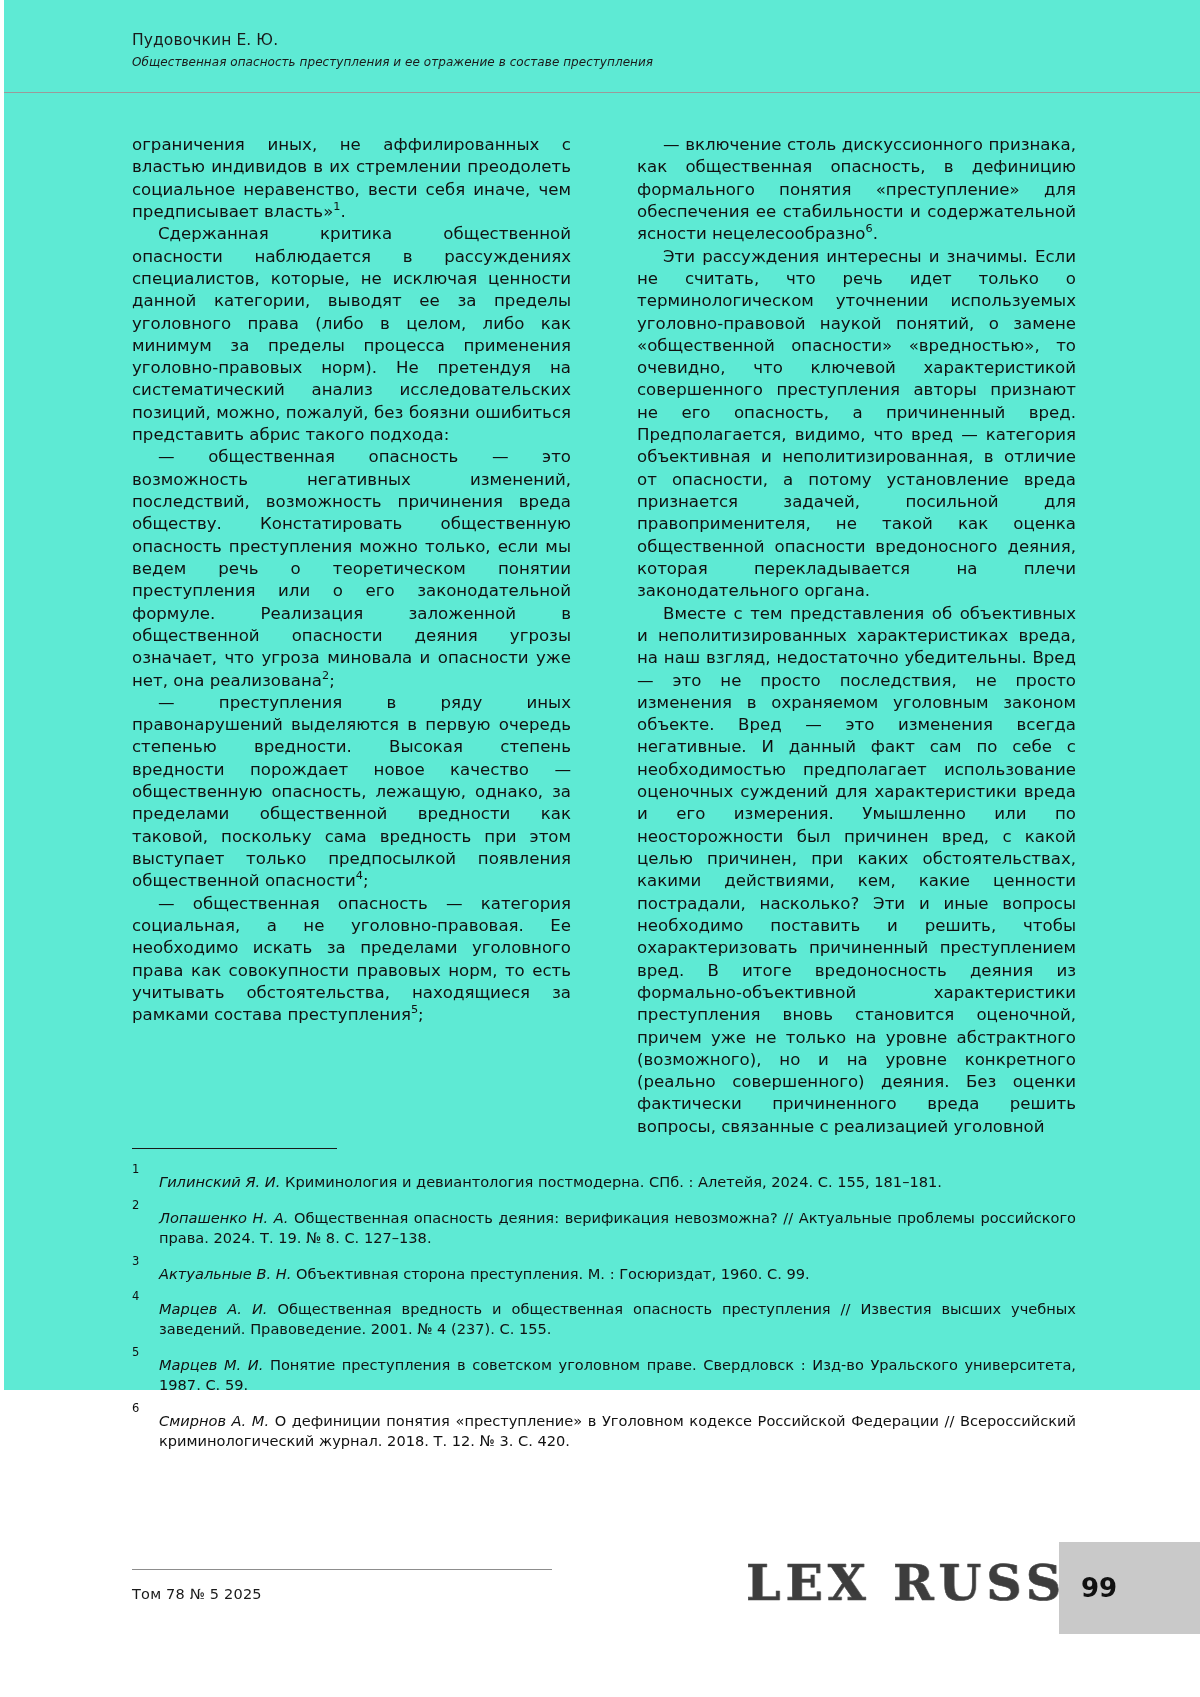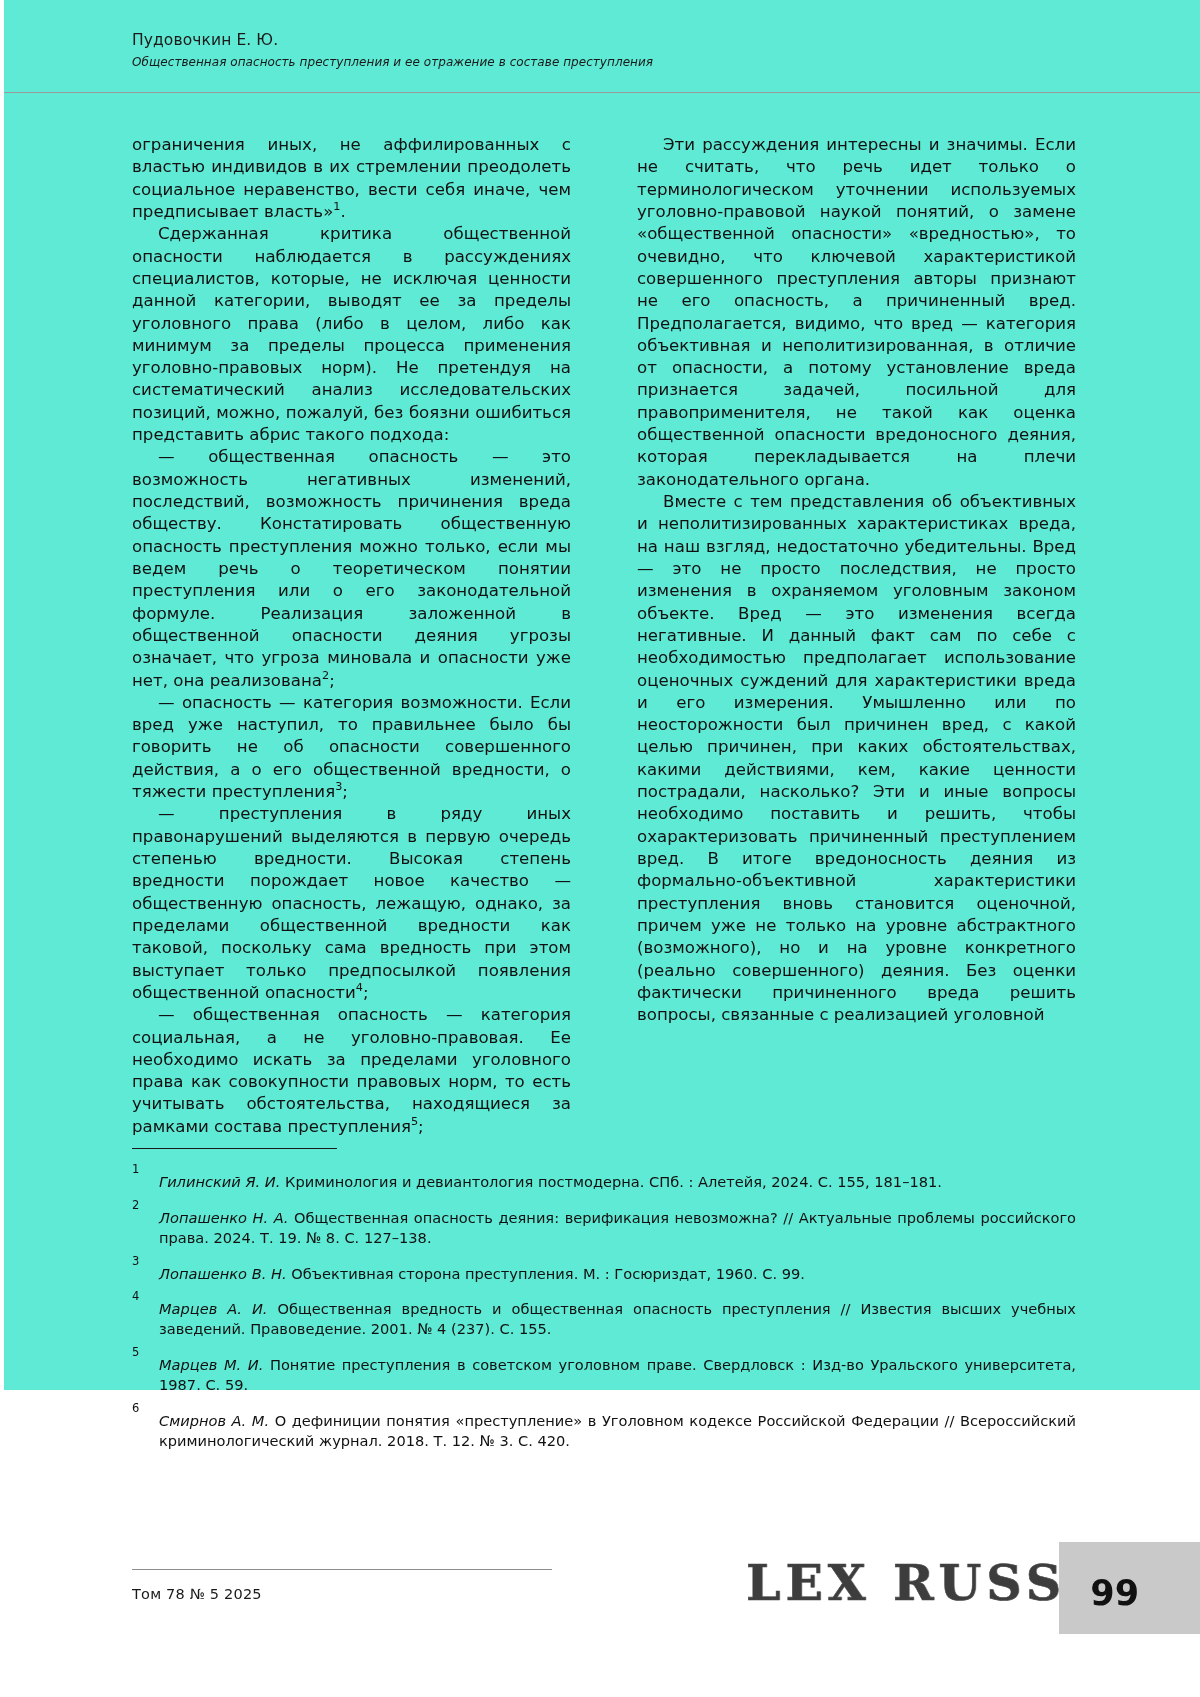--- a/index.html
+++ b/index.html
@@ -158,66 +158,66 @@
     top: 1542px;
     width: 145px;
     height: 92px;
     background: #c9c9c9;
   }
   .pagenum {
     position: absolute;
     left: 1055px;
     top: 1573px;
     width: 80px;
-    text-align: right;
-    font-size: 35px;
+    text-align: center;
+    font-size: 26px;
     font-weight: 700;
     color: #111111;
   }
 </style>
 </head>
 <body>
 
 <div class="page">
 
   <div class="runhead">
     <div class="runhead-author">Пудовочкин Е. Ю.</div>
     <div class="runhead-title">Общественная опасность преступления и ее отражение в составе преступления</div>
   </div>
   <div class="runhead-rule"></div>
 
   <div class="columns">
     <div class="col">
       <p class="body">ограничения иных, не аффилированных с властью индивидов в их стремлении преодолеть социальное неравенство, вести себя иначе, чем предписывает власть»<sup>1</sup>.</p>
       <p class="body indent">Сдержанная критика общественной опасности наблюдается в рассуждениях специалистов, которые, не исключая ценности данной категории, выводят ее за пределы уголовного права (либо в целом, либо как минимум за пределы процесса применения уголовно-правовых норм). Не претендуя на систематический анализ исследовательских позиций, можно, пожалуй, без боязни ошибиться представить абрис такого подхода:</p>
       <p class="body indent">— общественная опасность — это возможность негативных изменений, последствий, возможность причинения вреда обществу. Констатировать общественную опасность преступления можно только, если мы ведем речь о теоретическом понятии преступления или о его законодательной формуле. Реализация заложенной в общественной опасности деяния угрозы означает, что угроза миновала и опасности уже нет, она реализована<sup>2</sup>;</p>
-      <p class="body indent">— опасность — категория возможности. Если вред уже наступил, то правильнее было бы говорить не об опасности совершенного действия, а о его общественной вредности, о тяжести преступления<sup>3</sup>;</p>
       <p class="body indent">— преступления в ряду иных правонарушений выделяются в первую очередь степенью вредности. Высокая степень вредности порождает новое качество — общественную опасность, лежащую, однако, за пределами общественной вредности как таковой, поскольку сама вредность при этом выступает только предпосылкой появления общественной опасности<sup>4</sup>;</p>
       <p class="body indent">— общественная опасность — категория социальная, а не уголовно-правовая. Ее необходимо искать за пределами уголовного права как совокупности правовых норм, то есть учитывать обстоятельства, находящиеся за рамками состава преступления<sup>5</sup>;</p>
     </div>
     <div class="col">
+      <p class="body indent">— включение столь дискуссионного признака, как общественная опасность, в дефиницию формального понятия «преступление» для обеспечения ее стабильности и содержательной ясности нецелесообразно<sup>6</sup>.</p>
       <p class="body indent">Эти рассуждения интересны и значимы. Если не считать, что речь идет только о терминологическом уточнении используемых уголовно-правовой наукой понятий, о замене «общественной опасности» «вредностью», то очевидно, что ключевой характеристикой совершенного преступления авторы признают не его опасность, а причиненный вред. Предполагается, видимо, что вред — категория объективная и неполитизированная, в отличие от опасности, а потому установление вреда признается задачей, посильной для правоприменителя, не такой как оценка общественной опасности вредоносного деяния, которая перекладывается на плечи законодательного органа.</p>
       <p class="body indent">Вместе с тем представления об объективных и неполитизированных характеристиках вреда, на наш взгляд, недостаточно убедительны. Вред — это не просто последствия, не просто изменения в охраняемом уголовным законом объекте. Вред — это изменения всегда негативные. И данный факт сам по себе с необходимостью предполагает использование оценочных суждений для характеристики вреда и его измерения. Умышленно или по неосторожности был причинен вред, с какой целью причинен, при каких обстоятельствах, какими действиями, кем, какие ценности пострадали, насколько? Эти и иные вопросы необходимо поставить и решить, чтобы охарактеризовать причиненный преступлением вред. В итоге вредоносность деяния из формально-объективной характеристики преступления вновь становится оценочной, причем уже не только на уровне абстрактного (возможного), но и на уровне конкретного (реально совершенного) деяния. Без оценки фактически причиненного вреда решить вопросы, связанные с реализацией уголовной</p>
     </div>
   </div>
 
   <div class="footnotes">
     <div class="fn-rule"></div>
 
     <div class="fn">
       <div class="fn-num">1</div>
       <div class="fn-text"><i>Гилинский Я. И.</i> Криминология и девиантология постмодерна. СПб. : Алетейя, 2024. С. 155, 181–181.</div>
     </div>
     <div class="fn">
       <div class="fn-num">2</div>
       <div class="fn-text"><i>Лопашенко Н. А.</i> Общественная опасность деяния: верификация невозможна? // Актуальные проблемы российского права. 2024. Т. 19. № 8. С. 127–138.</div>
     </div>
     <div class="fn">
       <div class="fn-num">3</div>
-      <div class="fn-text"><i>Лопашенко В. Н.</i> Объективная сторона преступления. М. : Госюриздат, 1960. С. 99.</div>
+      <div class="fn-text"><i>Актуальные В. Н.</i> Объективная сторона преступления. М. : Госюриздат, 1960. С. 99.</div>
     </div>
     <div class="fn">
       <div class="fn-num">4</div>
       <div class="fn-text"><i>Марцев А. И.</i> Общественная вредность и общественная опасность преступления // Известия высших учебных заведений. Правоведение. 2001. № 4 (237). С. 155.</div>
     </div>
     <div class="fn">
       <div class="fn-num">5</div>
       <div class="fn-text"><i>Марцев М. И.</i> Понятие преступления в советском уголовном праве. Свердловск : Изд-во Уральского университета, 1987. С. 59.</div>
     </div>
     <div class="fn">

